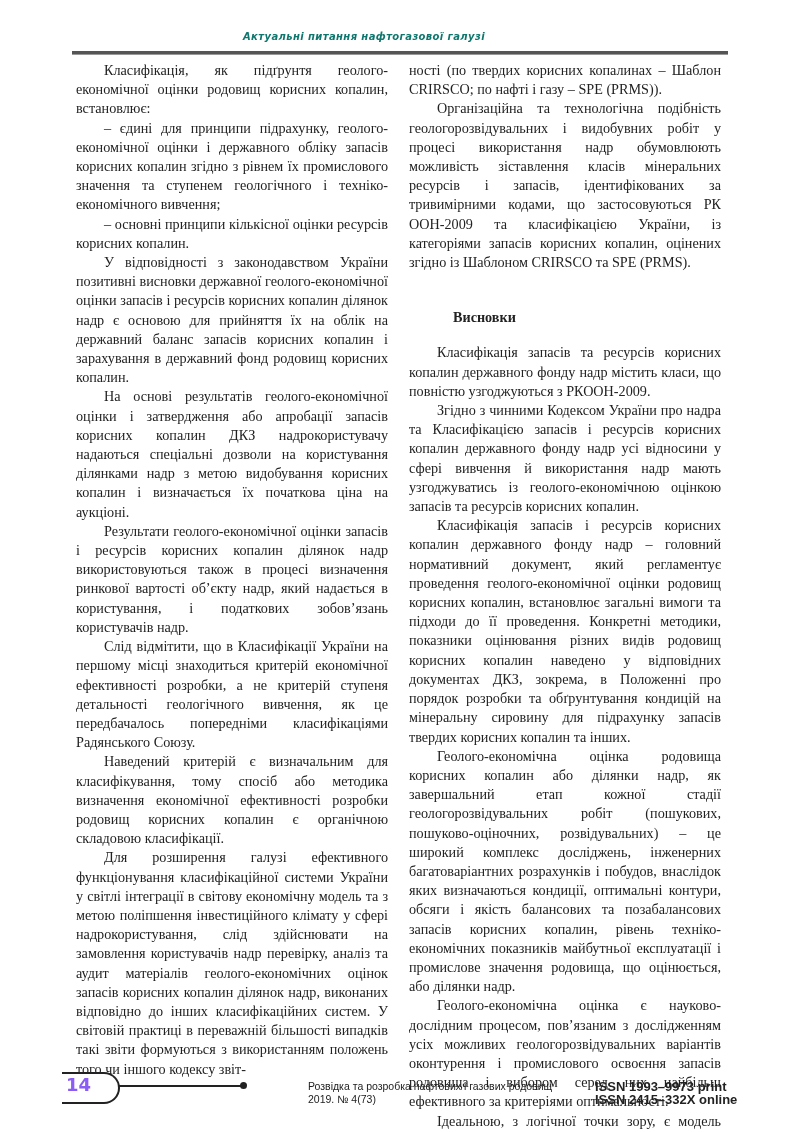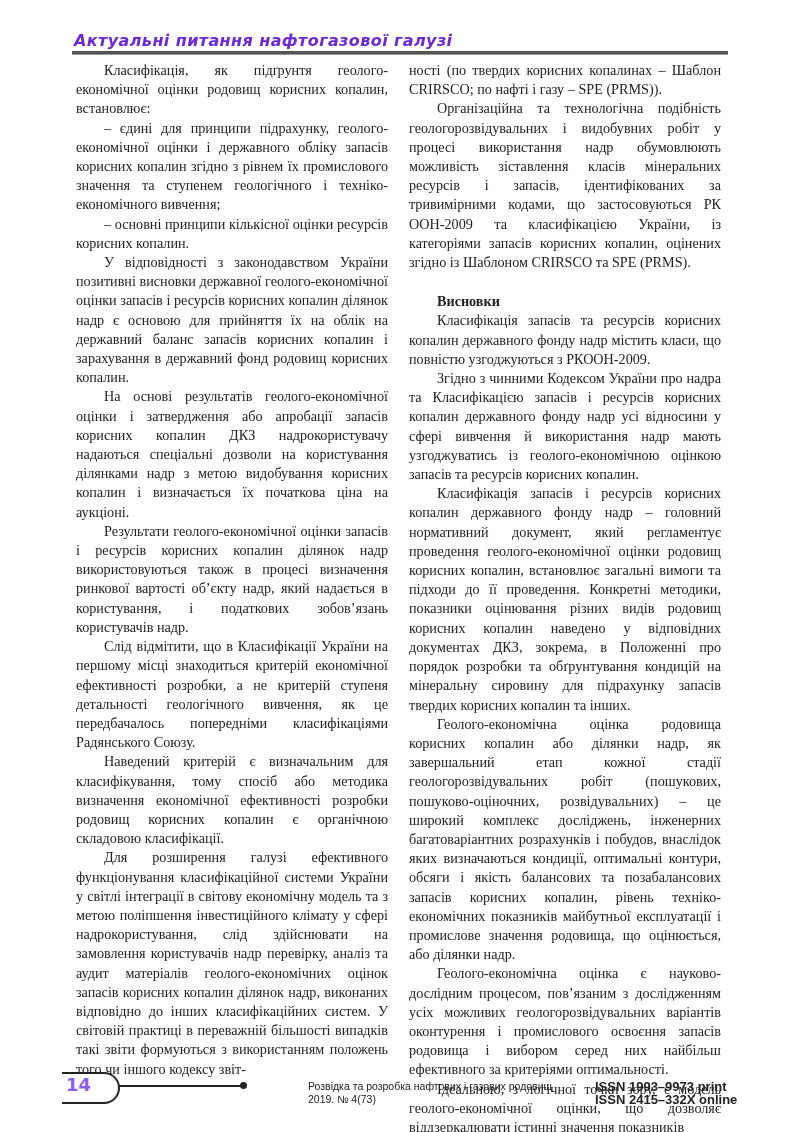--- a/index.html
+++ b/index.html
@@ -1,35 +1,35 @@
 <!DOCTYPE html>
 <html><head>
 <meta charset="utf-8">
 <style>
   html, body { margin: 0; padding: 0; background: #ffffff; }
   body { width: 800px; height: 1132px; position: relative; overflow: hidden; color: #1a1a1a; }
   .running-head {
     position: absolute; left: 74px; top: 31px; width: 580px;
     font-family: "DejaVu Sans", sans-serif; font-weight: bold; font-style: italic;
-    font-size: 16px; letter-spacing: 0.4px; color: #6d28d9;
+    font-size: 10px; letter-spacing: 0.4px; color: #0f766e; text-align: center;
   }
   .head-rule {
     position: absolute; left: 72px; top: 51px; width: 656px; height: 3px;
     background: #555; border-bottom: 1px solid #999;
   }
   .col {
     position: absolute; top: 61px; width: 312px;
     font-family: "Liberation Serif", serif; font-size: 14.2px; line-height: 19.2px;
     text-align: justify; color: #222;
   }
   .col.left { left: 76px; }
   .col.right { left: 409px; }
   .col p { margin: 0; text-indent: 28px; hyphens: manual; }
   .col p.noindent { text-indent: 0; }
-  .col h3 { margin: 0; padding-left: 28px; font-size: 14.2px; font-weight: bold; line-height: 19.2px; }
+  .col h3 { margin: 16px; padding-left: 28px; font-size: 14.2px; font-weight: bold; line-height: 19.2px; }
   .spacer { height: 20px; }
   .footer-tab {
     position: absolute; left: 62px; top: 1072px; width: 56px; height: 28px;
     border: 2px solid #222; border-left: none; border-radius: 0 18px 18px 0;
   }
   .page-num {
     position: absolute; left: 66px; top: 1074px;
     font-family: "DejaVu Sans", sans-serif; font-weight: bold; font-size: 18px; color: #8b5cf6;
   }
   .footer-line {

